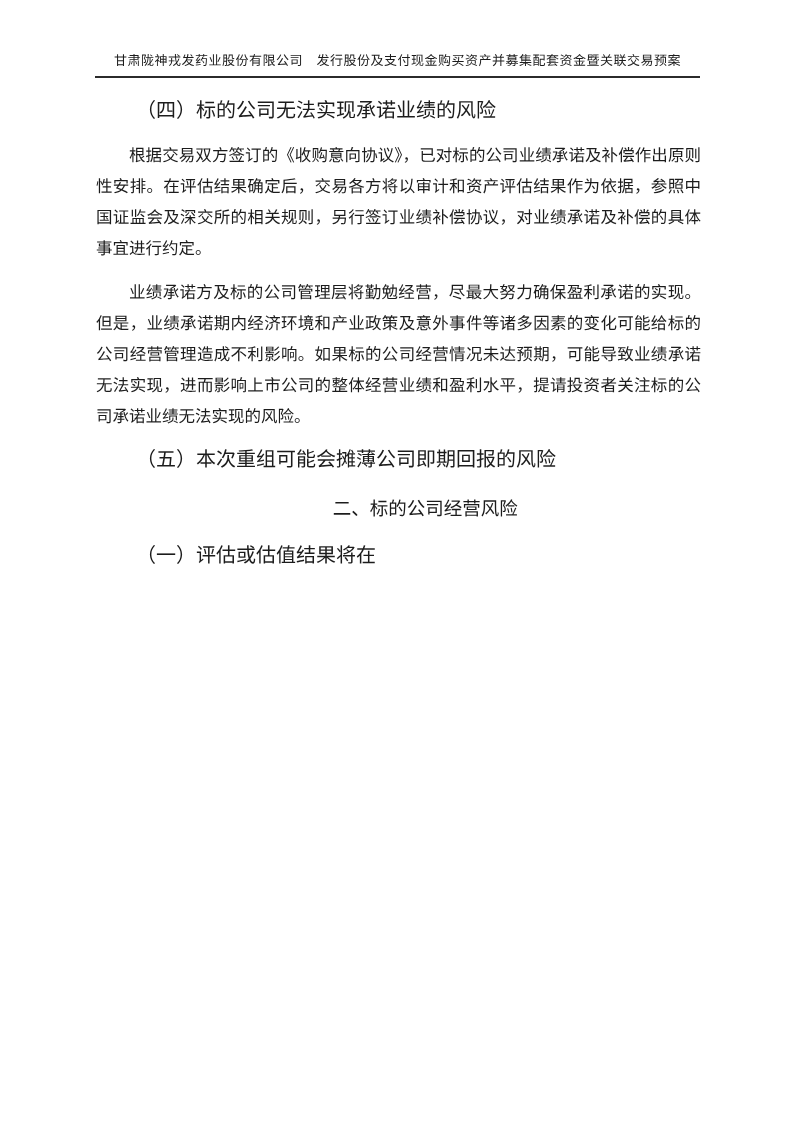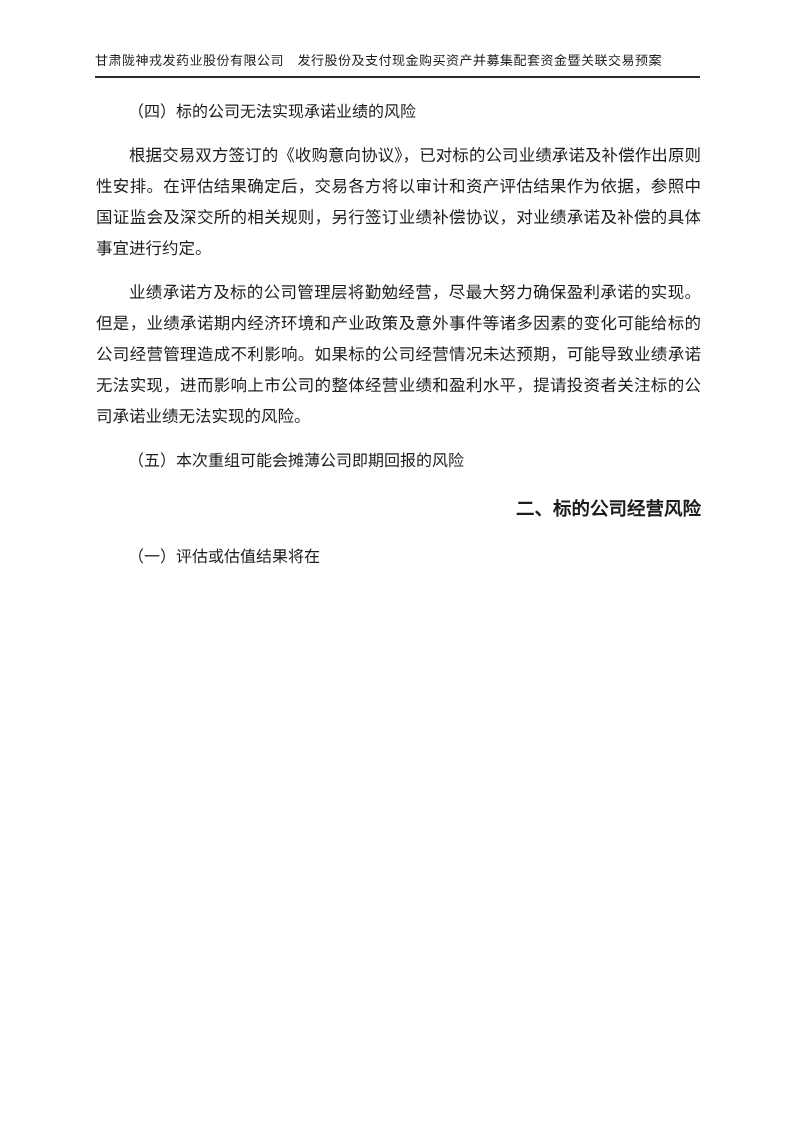--- a/index.html
+++ b/index.html
@@ -16,21 +16,21 @@
     box-sizing: border-box;
     overflow: hidden;
     font-family: "Liberation Serif", "DejaVu Serif", serif;
     color: #1c1c1c;
   }
   .header {
     margin: 0 93px 0 95px;
     padding-top: 50px;
   }
   .header-text {
-    text-align: left;
+    text-align: center;
     font-size: 13px;
     letter-spacing: 0.5px;
     color: #1c1c1c;
     padding-bottom: 7px;
     white-space: nowrap;
   }
   .header-rule {
     border: 0;
     border-top: 2px solid #2b2b2b;
     margin: 0;
@@ -45,33 +45,34 @@
     margin: 0 0 13px 0;
     text-indent: 2em;
   }
   .para.continuation {
     text-indent: 0;
   }
   
   .sub-heading {
     margin: 1px 0 13px 0;
     text-indent: 2em;
-    font-size: 16px;
+    font-size: 20px;
     font-weight: normal;
     line-height: 31px;
+    font-family: Liberation Mono, monospace;
   }
   
   .section-title {
     font-family: "Liberation Sans", "DejaVu Sans", sans-serif;
-    font-weight: bold;
+    font-weight: normal;
     font-size: 18.5px;
     line-height: 34px;
     margin: 16px 0 15px 0;
     text-indent: 2.9em;
-    text-align: right;
+    text-align: center;
   }
 </style>
 </head>
 <body>
 
 <div class="page">
 
   <header class="header">
     <div class="header-text">甘肃陇神戎发药业股份有限公司　发行股份及支付现金购买资产并募集配套资金暨关联交易预案</div>
     <hr class="header-rule">

